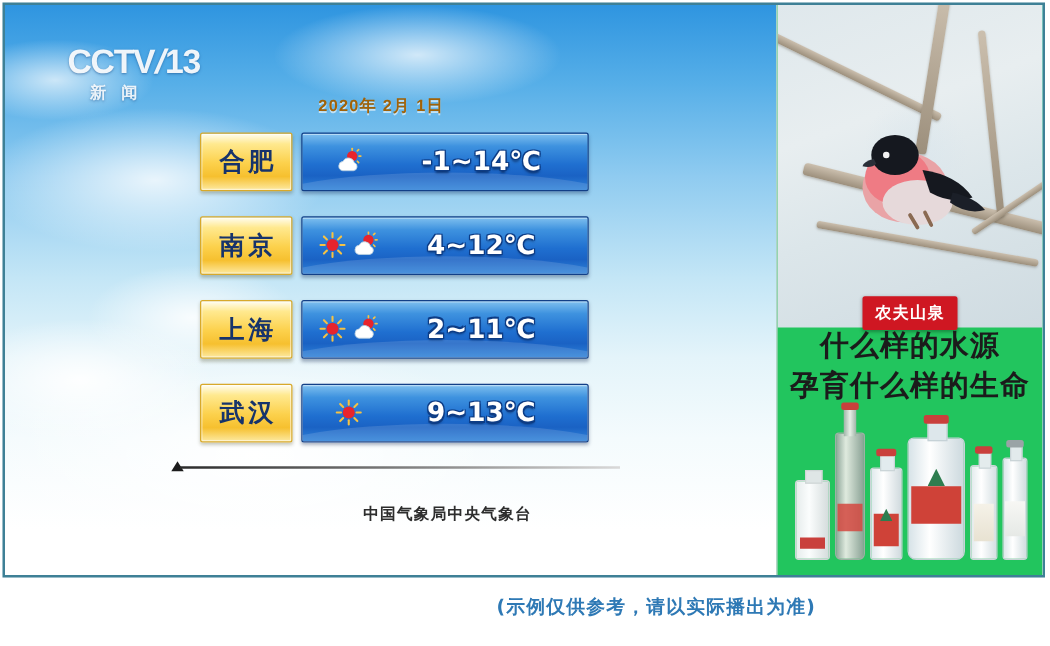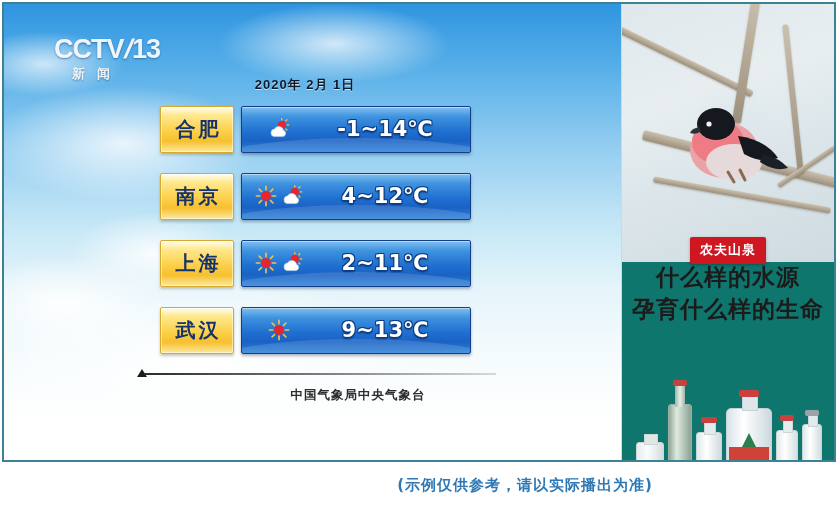--- a/index.html
+++ b/index.html
@@ -75,21 +75,21 @@
     text-shadow:
       -1px -1px 0 #7a4a00, 1px -1px 0 #7a4a00,
       -1px 1px 0 #7a4a00, 1px 1px 0 #7a4a00,
       0 2px 3px rgba(0,0,0,.5);
   }
   #board-body{
     position:relative;width:372px;padding:4px 0 0 0;
   }
   #date-line{
     text-align:center;padding-right:26px;
-    font-size:13px;font-weight:bold;color:#0f172a;
+    font-size:13px;font-weight:bold;color:#a16207;
     letter-spacing:1px;margin:5px 0 7px 0;
     text-shadow:0 1px 0 rgba(255,255,255,.6);
   }
   .city-row{
     display:flex;align-items:center;
     height:56px;margin:0 0 11px 0;padding-left:28px;
   }
   .city-plate{
     width:72px;height:45px;flex:0 0 auto;
     background:linear-gradient(180deg,#fffdf0 0%, #ffe98f 18%, #fcd14c 52%, #f6c02f 76%, #fde9a0 100%);
@@ -141,27 +141,27 @@
   #board-underline .ul-line{
     position:absolute;left:12px;top:4px;width:352px;height:2px;
     background:linear-gradient(90deg,#2b2b2b 0%, #8d8d8d 60%, #d9d9d9 100%);
   }
   #board-underline .ul-tri{
     position:absolute;left:5px;top:0px;
     width:0;height:0;border-left:5px solid transparent;
     border-right:5px solid transparent;border-bottom:8px solid #1c1c1c;
   }
   #source-text{
-    margin:8px 0 0 0;text-align:center;padding-left:80px;
+    margin:24px 0 0 0;text-align:center;padding-left:80px;
     font-size:12.5px;font-weight:bold;color:#2d2d2d;letter-spacing:1px;
   }
   
   #ad-panel{
-    position:absolute;right:0;top:0;width:212px;height:514px;
-    background:#0f766e;
+    position:absolute;right:0;top:0;width:212px;height:456px;
+    background:#22c55e;
     overflow:hidden;
     z-index:7;
     border-left:1px solid #cfd8da;
   }
   #ad-photo{
     position:absolute;left:0;top:0;width:212px;height:258px;
     background:
       radial-gradient(ellipse 60px 70px at 110px 120px, rgba(214,228,236,.5) 0%, rgba(214,228,236,0) 70%),
       linear-gradient(160deg,#dfe8ec 0%, #e8eef0 35%, #dce6ea 60%, #cfdbe1 100%);
     overflow:hidden;

